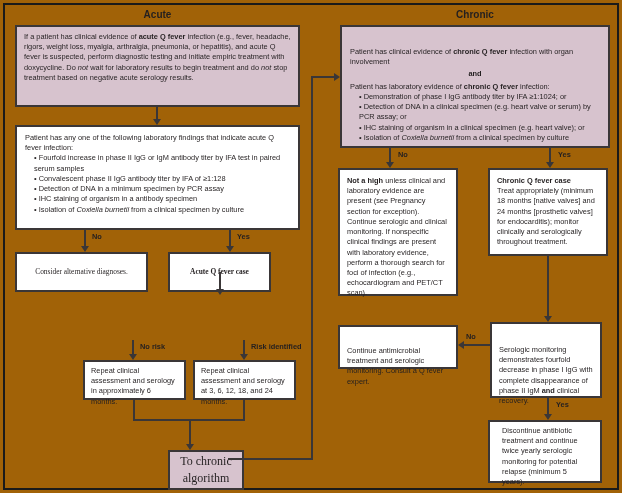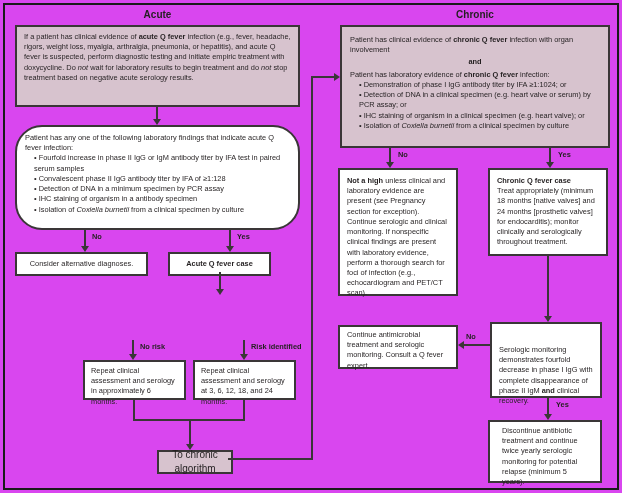--- a/index.html
+++ b/index.html
@@ -2,34 +2,34 @@
 <html style="--pink: #d7c3ce; --line: #3a3637; --text: #231f20;"><head>
 <meta charset="utf-8">
 <style>
   :root{
     --pink:#d7c3ce;
     --line:#3a3637;
     --text:#231f20;
   }
   html,body{margin:0;padding:0;background:#fff;}
   .stage{
-    position:relative;width:622px;height:493px;background:#d946ef;
+    position:relative;width:622px;height:493px;background:#a16207;
     font-family:"Liberation Sans",sans-serif;color:var(--text);
   }
   .frame{position:absolute;left:3px;top:3px;right:3px;bottom:3px;border:2px solid #1a1a1a;}
   .coltitle{
     position:absolute;text-align:center;font-weight:bold;font-size:10px;color:var(--text);
   }
   .box{
     position:absolute;box-sizing:border-box;background:#fff;
     border:2px solid var(--line);padding:4px 6px;
     font-size:7.4px;line-height:1.38;color:var(--text);
   }
   .box.pink{background:var(--pink);}
-  .cbox{display:flex;align-items:center;justify-content:center;text-align:center;padding:10px 3px;}
+  .cbox{display:flex;align-items:center;justify-content:center;text-align:center;padding:18px 3px;font-family:Liberation Serif, serif;}
   .bullet{padding-left:9px;}
   .center{text-align:center;margin:2px 0;}
   .b{font-weight:bold;}
   .i{font-style:italic;}
   .lbl{position:absolute;font-weight:bold;font-size:7.4px;color:var(--text);white-space:nowrap;}
   .vline,.hline{position:absolute;background:var(--line);}
   .vline{width:2px;}
   .hline{height:2px;}
   .ah{position:absolute;width:0;height:0;}
   .ah.down{border-left:4px solid transparent;border-right:4px solid transparent;border-top:6px solid var(--line);}
@@ -41,61 +41,61 @@
 
 <div class="stage">
   <div class="frame"></div>
 
   <div class="coltitle" style="left:15px;top:9px;width:285px;">Acute</div>
   <div class="coltitle" style="left:340px;top:9px;width:270px;">Chronic</div>
 
   <div class="box pink" style="left:15px;top:25px;width:285px;height:82px;padding:5px 7px;">
       <div><span>If a patient has clinical evidence of </span><span class="b">acute Q fever</span><span> infection (e.g., fever, headache, rigors, weight loss, myalgia, arthralgia, pneumonia, or hepatitis), and acute Q fever is suspected, perform diagnostic testing and initiate empiric treatment with doxycycline. Do </span><span class="i">not</span><span> wait for laboratory results to begin treatment and do </span><span class="i">not</span><span> stop treatment based on negative acute serology results.</span></div>
     </div>
-  <div class="box" style="left:15px;top:125px;width:285px;height:105px;padding:6px 8px;border-radius:27px;">
+  <div class="box" style="left:15px;top:125px;width:285px;height:105px;padding:6px 8px;">
       <div><span>Patient has any one of the following laboratory findings that indicate acute Q fever infection:</span></div>
       <div class="bullet"><span>• Fourfold increase in phase II IgG or IgM antibody titer by IFA test in paired serum samples</span></div>
       <div class="bullet"><span>• Convalescent phase II IgG antibody titer by IFA of ≥1:128</span></div>
       <div class="bullet"><span>• Detection of DNA in a minimum specimen by PCR assay</span></div>
       <div class="bullet"><span>• IHC staining of organism in a antibody specimen</span></div>
       <div class="bullet"><span>• Isolation of </span><span class="i">Coxiella burnetii</span><span> from a clinical specimen by culture</span></div>
     </div>
   <div class="box cbox" style="left:15px;top:252px;width:133px;height:20px;">
       <div class="center"><span>Consider alternative diagnoses.</span></div>
     </div>
   <div class="box cbox" style="left:168px;top:252px;width:103px;height:20px;">
       <div class="center"><span class="b">Acute Q fever case</span></div>
     </div>
   <div class="box" style="left:83px;top:360px;width:103px;height:40px;">
       <div><span>Repeat clinical assessment and serology in approximately 6 months.</span></div>
     </div>
   <div class="box" style="left:193px;top:360px;width:103px;height:40px;">
       <div><span>Repeat clinical assessment and serology at 3, 6, 12, 18, and 24 months.</span></div>
     </div>
-  <div class="box pink cbox" style="left:157px;top:450px;width:76px;height:18px;font-size:10px;">
+  <div class="box pink cbox" style="left:168px;top:450px;width:76px;height:18px;font-size:12px;">
       <div class="center"><span>To chronic algorithm</span></div>
     </div>
 
-  <div class="box pink" style="left:340px;top:25px;width:270px;height:123px;padding:8px 8px;">
+  <div class="box pink" style="left:340px;top:25px;width:270px;height:123px;padding:20px 8px;">
       <div><span>Patient has clinical evidence of </span><span class="b">chronic Q fever</span><span> infection with organ involvement</span></div>
       <div class="center"><span class="b">and</span></div>
       <div><span>Patient has laboratory evidence of </span><span class="b">chronic Q fever</span><span> infection:</span></div>
       <div class="bullet"><span>• Demonstration of phase I IgG antibody titer by IFA ≥1:1024; or</span></div>
       <div class="bullet"><span>• Detection of DNA in a clinical specimen (e.g. heart valve or serum) by PCR assay; or</span></div>
       <div class="bullet"><span>• IHC staining of organism in a clinical specimen (e.g. heart valve); or</span></div>
       <div class="bullet"><span>• Isolation of </span><span class="i">Coxiella burnetii</span><span> from a clinical specimen by culture</span></div>
     </div>
   <div class="box" style="left:338px;top:168px;width:120px;height:128px;padding:6px 7px;">
       <div><span class="b">Not a high</span><span> unless clinical and laboratory evidence are present (see Pregnancy section for exception). Continue serologic and clinical monitoring. If nonspecific clinical findings are present with laboratory evidence, perform a thorough search for foci of infection (e.g., echocardiogram and PET/CT scan).</span></div>
     </div>
   <div class="box" style="left:488px;top:168px;width:120px;height:88px;padding:6px 7px;">
       <div><span class="b">Chronic Q fever case</span></div>
       <div><span>Treat appropriately (minimum 18 months [native valves] and 24 months [prosthetic valves] for endocarditis); monitor clinically and serologically throughout treatment.</span></div>
     </div>
-  <div class="box" style="left:338px;top:325px;width:120px;height:44px;padding:3px 7px;">
+  <div class="box" style="left:338px;top:325px;width:120px;height:44px;padding:19px 7px;">
       <div><span>Continue antimicrobial treatment and serologic monitoring. Consult a Q fever expert.</span></div>
     </div>
   <div class="box" style="left:490px;top:322px;width:112px;height:76px;padding:21px 7px;">
       <div><span>Serologic monitoring demonstrates fourfold decrease in phase I IgG with complete disappearance of phase II IgM </span><span class="b">and</span><span> clinical recovery.</span></div>
     </div>
   <div class="box" style="left:488px;top:420px;width:114px;height:63px;padding:4px 12px;">
       <div><span>Discontinue antibiotic treatment and continue twice yearly serologic monitoring for potential relapse (minimum 5 years).</span></div>
     </div>
 
   <div class="vline" style="left:156px;top:107px;height:12px;"></div>

